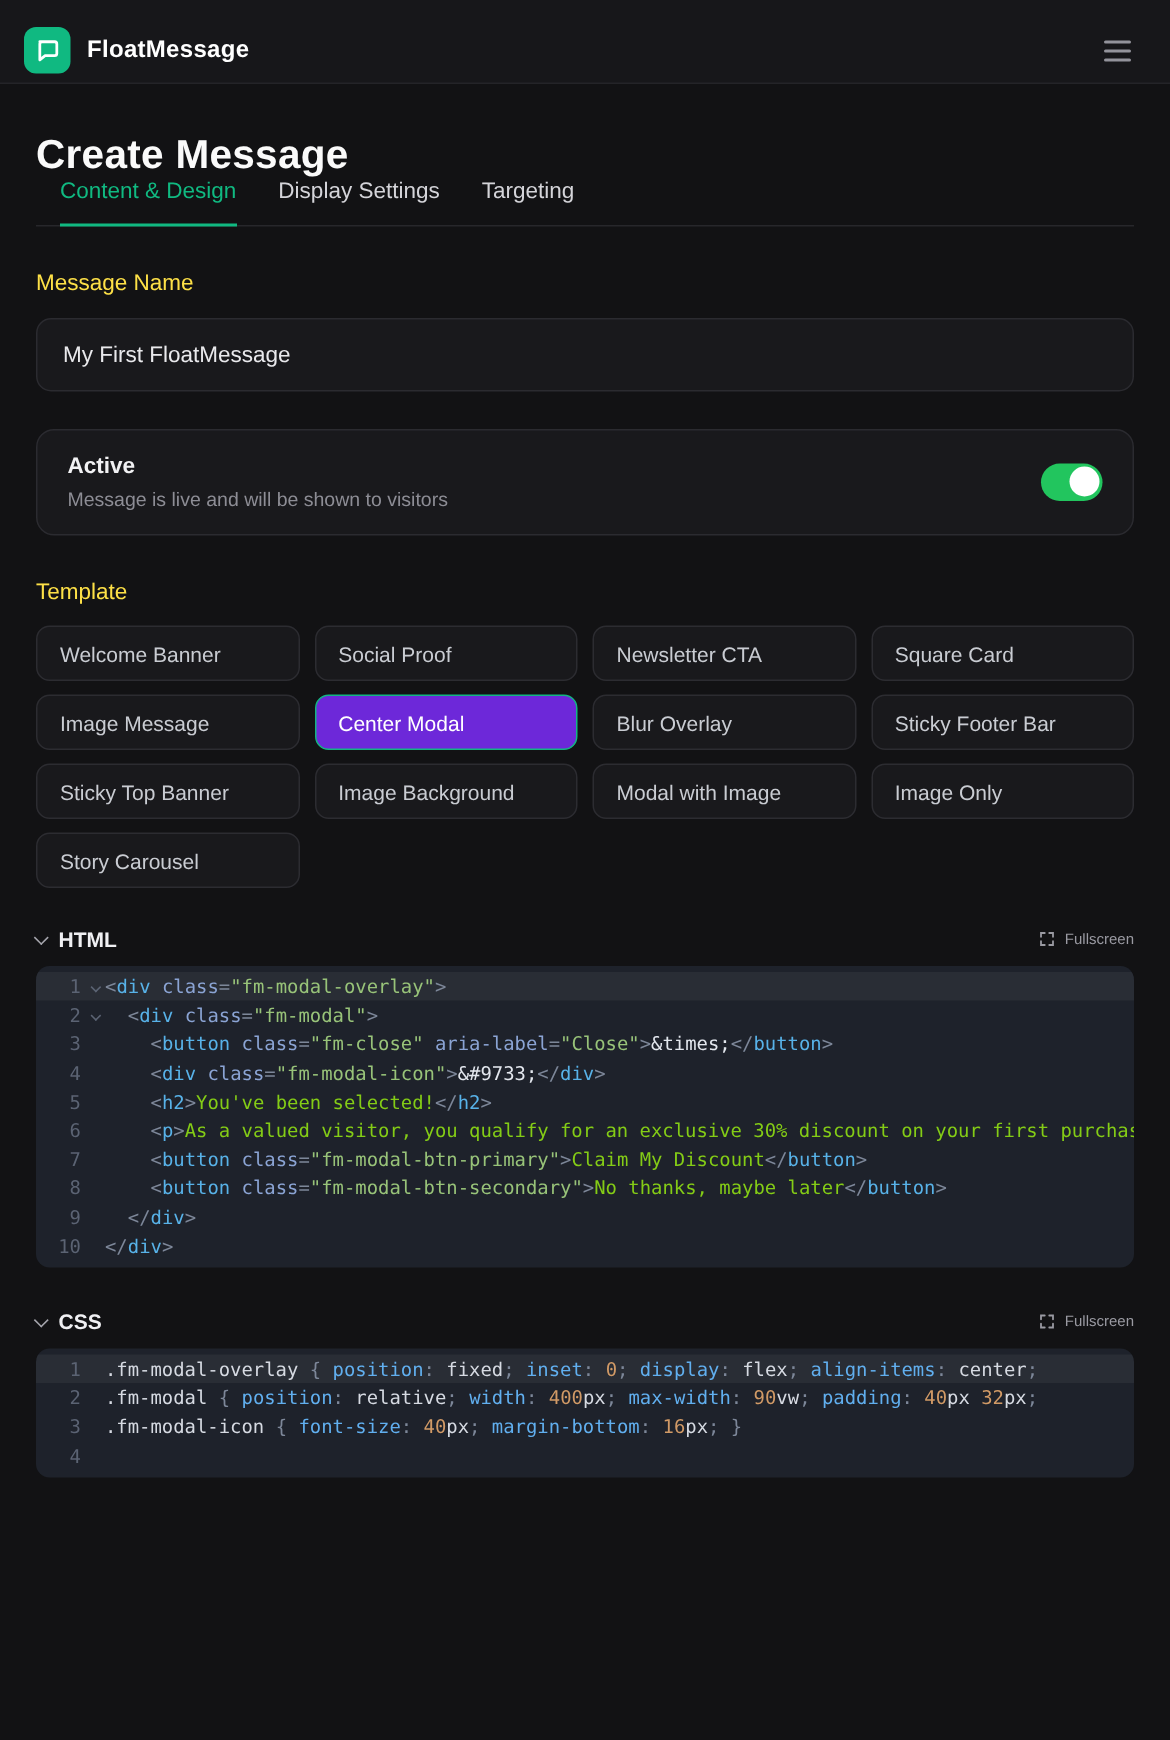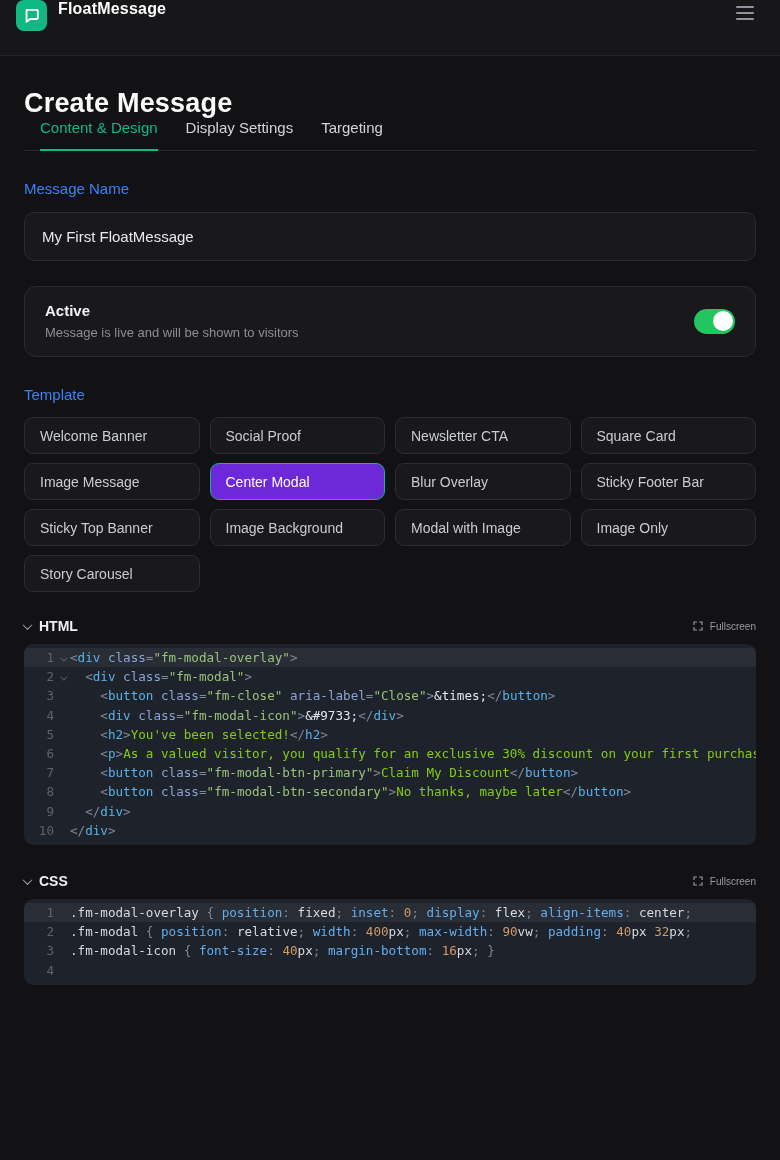--- a/index.html
+++ b/index.html
@@ -5,21 +5,21 @@
   * { margin:0; padding:0; box-sizing:border-box; }
   html,body { width:780px; height:1160px; overflow:hidden; }
   body {
     background:#121214;
     color:#e7e7ea;
     font-family:"Liberation Sans", sans-serif;
   }
   
   .nav {
     height:56px; background:#17171a; border-bottom:1px solid #242428;
-    display:flex; padding:0 20px 0 16px;
+    display:flex; align-items:center; padding:12px 20px 0 16px;
   }
   .logo-box {
     width:31px; height:31px; border-radius:8px; background:#10b981;
     display:flex; align-items:center; justify-content:center; margin-right:11px;
   }
   .app-name { font-size:16px; font-weight:700; color:#fff; letter-spacing:.2px; }
   .nav-spacer { flex:1; }
   .hamburger { background:none; border:none; cursor:pointer; padding:6px; display:flex; flex-direction:column; gap:4px; }
   .hamburger span { display:block; width:18px; height:2px; background:#93939b; border-radius:1px; }
 
@@ -28,21 +28,21 @@
   .page-title { font-size:27px; font-weight:700; color:#fafafa; letter-spacing:.2px; }
   .page-subtitle { margin-top:10px; font-size:17px; color:#a2a2ab; font-weight:400; }
 
   
   .tabs { display:flex; gap:28px; border-bottom:1px solid #27272b; padding:0 16px; }
   .tab { background:none; border:none; cursor:pointer; font-size:15px; color:#d4d4d9;
          padding:0 0 13px 0; font-family:inherit; border-bottom:2px solid transparent; margin-bottom:-1px; }
   .tab.active { color:#10b981; border-bottom-color:#10b981; }
 
   
-  .field-label { margin-top:29px; font-size:15px; color:#3b82f6; font-weight:400; }
+  .field-label { margin-top:29px; font-size:15px; color:#fde047; font-weight:400; }
   .text-input {
     margin-top:15px; width:100%; height:49px; background:#19191c; border:1px solid #2b2b30;
     border-radius:10px; color:#e9e9ec; font-size:15px; padding:0 17px; font-family:inherit; outline:none;
   }
   .active-card {
     margin-top:25px; background:#19191c; border:1px solid #2b2b30; border-radius:12px;
     padding:15px 20px 16px 20px; display:flex; align-items:center;
   }
   .active-card .txt { flex:1; }
   .active-title { font-size:15px; font-weight:600; color:#f1f1f3; }

